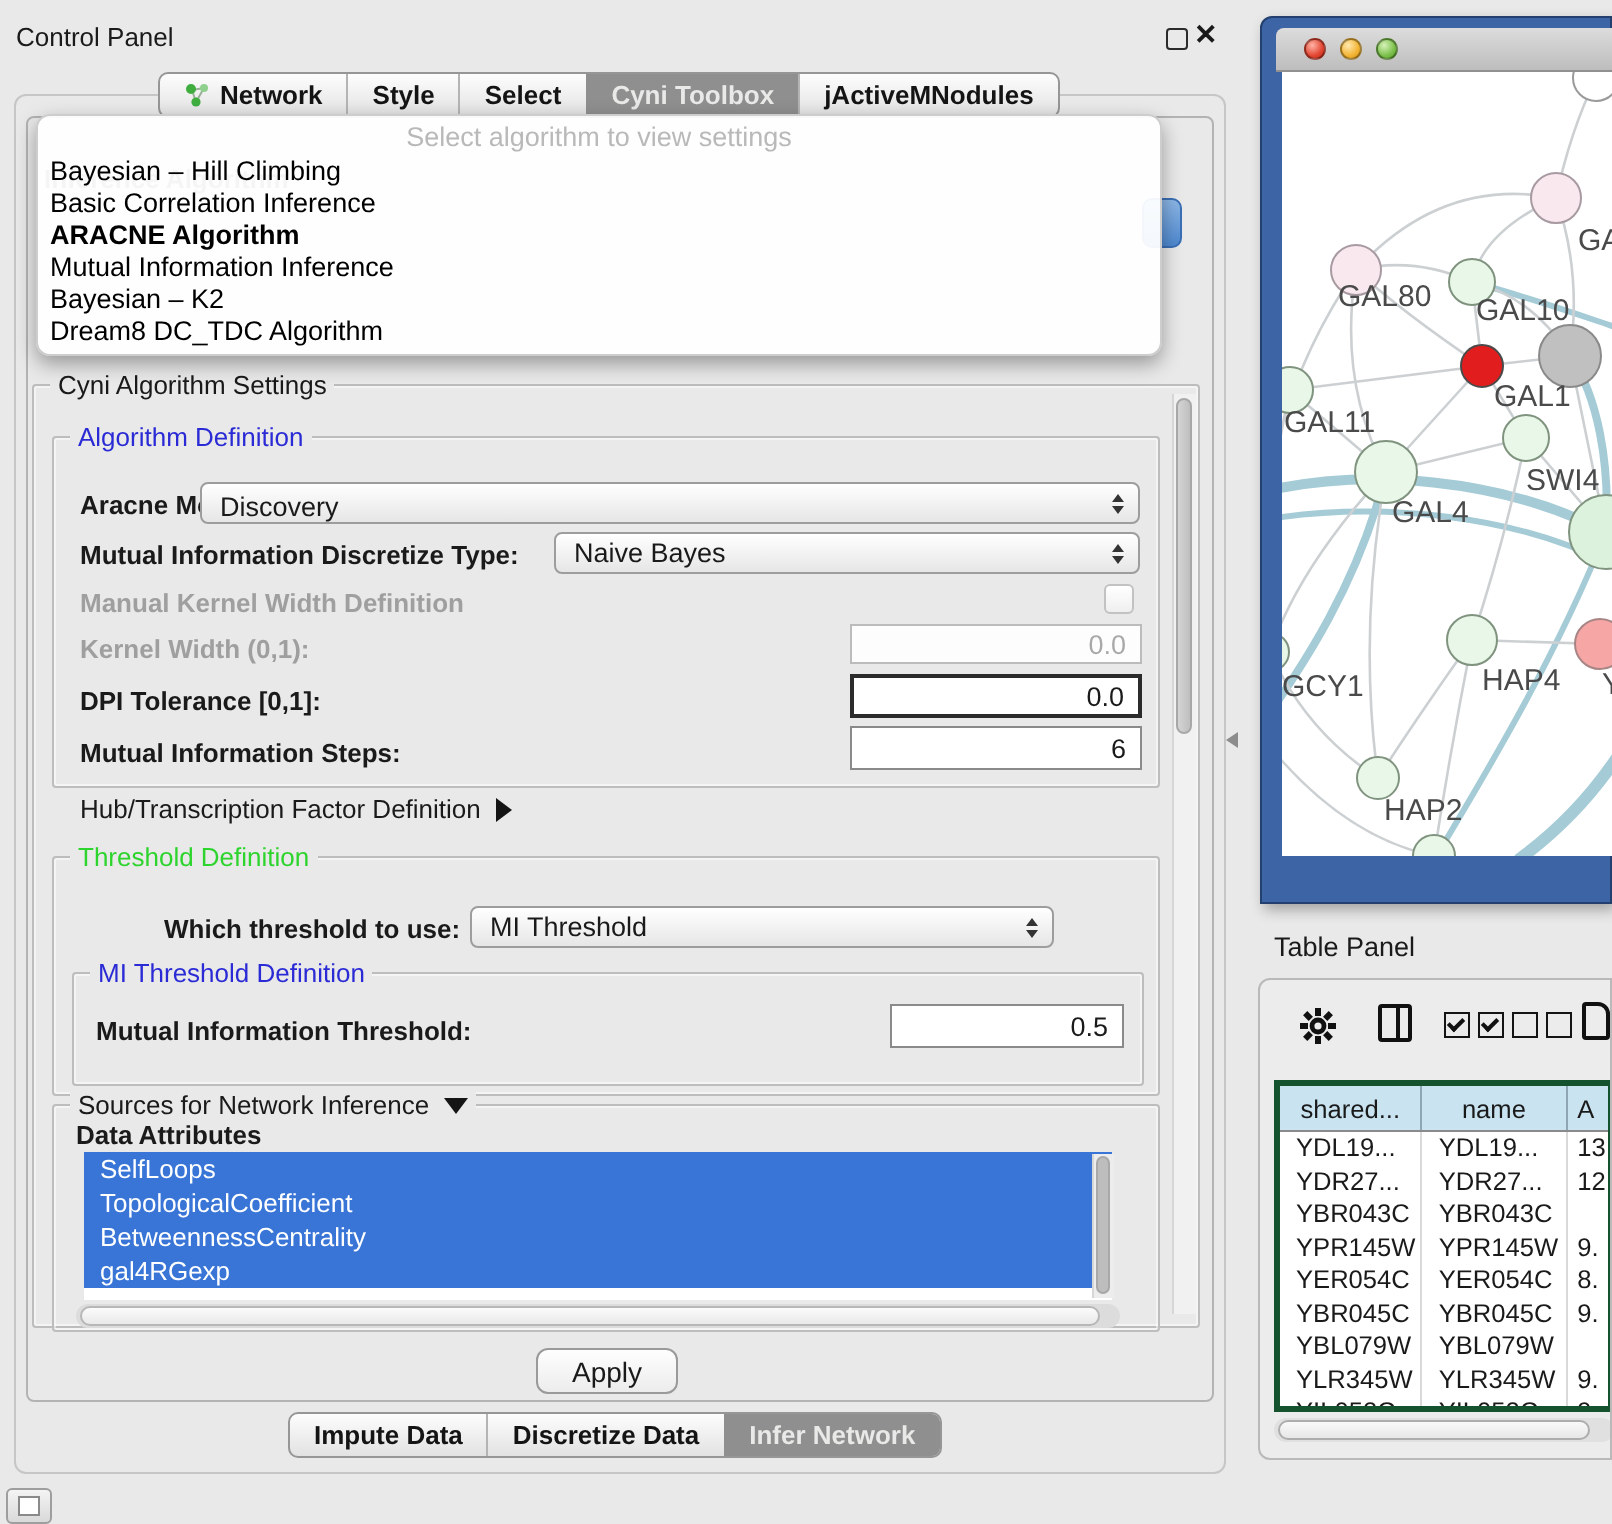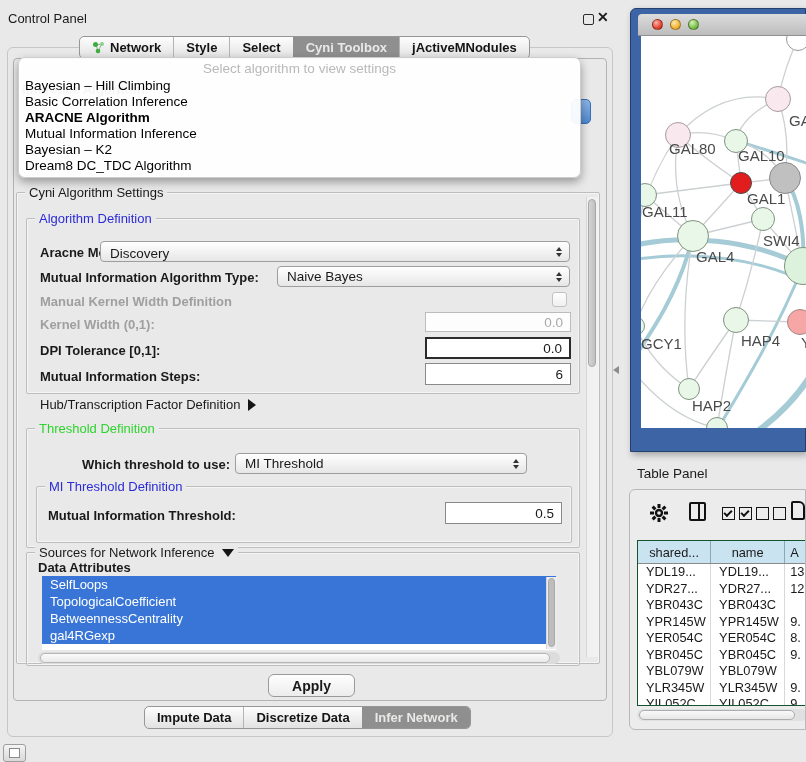--- a/index.html
+++ b/index.html
@@ -109,21 +109,21 @@
     <span class="legend blue">Algorithm Definition</span>
   </div>
   <div class="lbl" style="left:40px;top:245px;">Aracne Mode:</div>
   <div class="combo" style="left:100px;top:241px;width:470px;align-items:flex-end;">
     <span>Discovery</span>
     <span class="arrows">
         <span class="tri-up"></span>
         <span class="tri-dn"></span>
       </span>
   </div>
-  <div class="lbl" style="left:40px;top:270px;">Mutual Information Algorithm Type:</div>
+  <div class="lbl" style="left:40px;top:270px;">Mutual Information Discretize Type:</div>
   <div class="combo" style="left:277px;top:266px;width:293px;">
     <span>Naive Bayes</span>
     <span class="arrows">
         <span class="tri-up"></span>
         <span class="tri-dn"></span>
       </span>
   </div>
   <div class="lbl gray" style="left:40px;top:294px;">Manual Kernel Width Definition</div>
   <div class="abs" style="left:552px;top:292px;width:13px;height:13px;border:1px solid #c2c2c2;border-radius:3px;background:linear-gradient(#ffffff,#efefef);"></div>
   <div class="lbl gray" style="left:40px;top:317px;">Kernel Width (0,1):</div>
@@ -168,21 +168,21 @@
       <div class="attr-item selected">BetweennessCentrality</div>
       <div class="attr-item selected">gal4RGexp</div>
     </div>
   <div class="scroll-track-v" style="left:546px;top:577px;width:10px;height:72px;background:#ededed;">
     <div class="scroll-thumb" style="left:1px;top:1px;width:7px;height:69px;background:#bdbdbd;"></div>
   </div>
   <div class="abs" style="left:38px;top:652px;width:522px;height:12px;background:#dcdcdc;border-radius:6px;">
     <div class="abs" style="left:2px;top:1px;width:510px;height:10px;border:1px solid #b7b7b7;border-radius:5px;background:linear-gradient(#fbfbfb,#e9e9e9);box-sizing:border-box;"></div>
   </div>
 
-  <div class="button" style="left:268px;top:674px;width:87px;height:23px;font-weight:bold;">Apply</div>
+  <div class="button" style="left:268px;top:674px;width:71px;height:23px;">Apply</div>
   <div class="tabstrip" style="left:144px;top:706px;">
     <div class="tab">
         <span>Impute Data</span>
       </div>
     <div class="tab">
         <span>Discretize Data</span>
       </div>
     <div class="tab selected">
         <span>Infer Network</span>
       </div>
@@ -262,21 +262,21 @@
           <circle cx="10" cy="10" r="1.8" fill="#ececec"></circle>
         </svg></span>
     <span class="abs" style="left:59px;top:4px;width:17px;height:19px;border:2px solid #111;border-radius:2px;box-sizing:border-box;">
         <span style="position:absolute;left:6.5px;top:0;width:2px;height:15px;background:#111;"></span>
       </span>
     <span class="abs" style="left:92px;top:8px;"><span class="cb checked"></span><span class="cb checked"></span></span>
     <span class="abs" style="left:126px;top:8px;"><span class="cb"></span><span class="cb"></span></span>
     <span class="abs" style="left:161px;top:3px;width:14px;height:19px;border:2px solid #111;border-radius:2px 6px 2px 2px;box-sizing:border-box;"></span>
   </div>
 
-  <div class="abs" style="left:7px;top:50px;width:170px;height:166px;background:#fff;border:1px solid #14532d;box-sizing:border-box;overflow:hidden;">
+  <div class="abs" style="left:7px;top:50px;width:170px;height:166px;background:#fff;border:3px solid #14532d;box-sizing:border-box;overflow:hidden;">
     <div style="display:flex;border-bottom:1px solid #8a8a8a;">
       <div class="thead-cell" style="width:74px;">shared...</div>
       <div class="thead-cell" style="width:75px;">name</div>
       <div class="thead-cell" style="width:21px;border-right:none;justify-content:flex-start;padding-left:5px;">A</div>
     </div>
     <div>
         <div class="trow">
           <div class="tcell c0">YDL19...</div>
           <div class="tcell c1">YDL19...</div>
           <div class="tcell c2">13</div>

